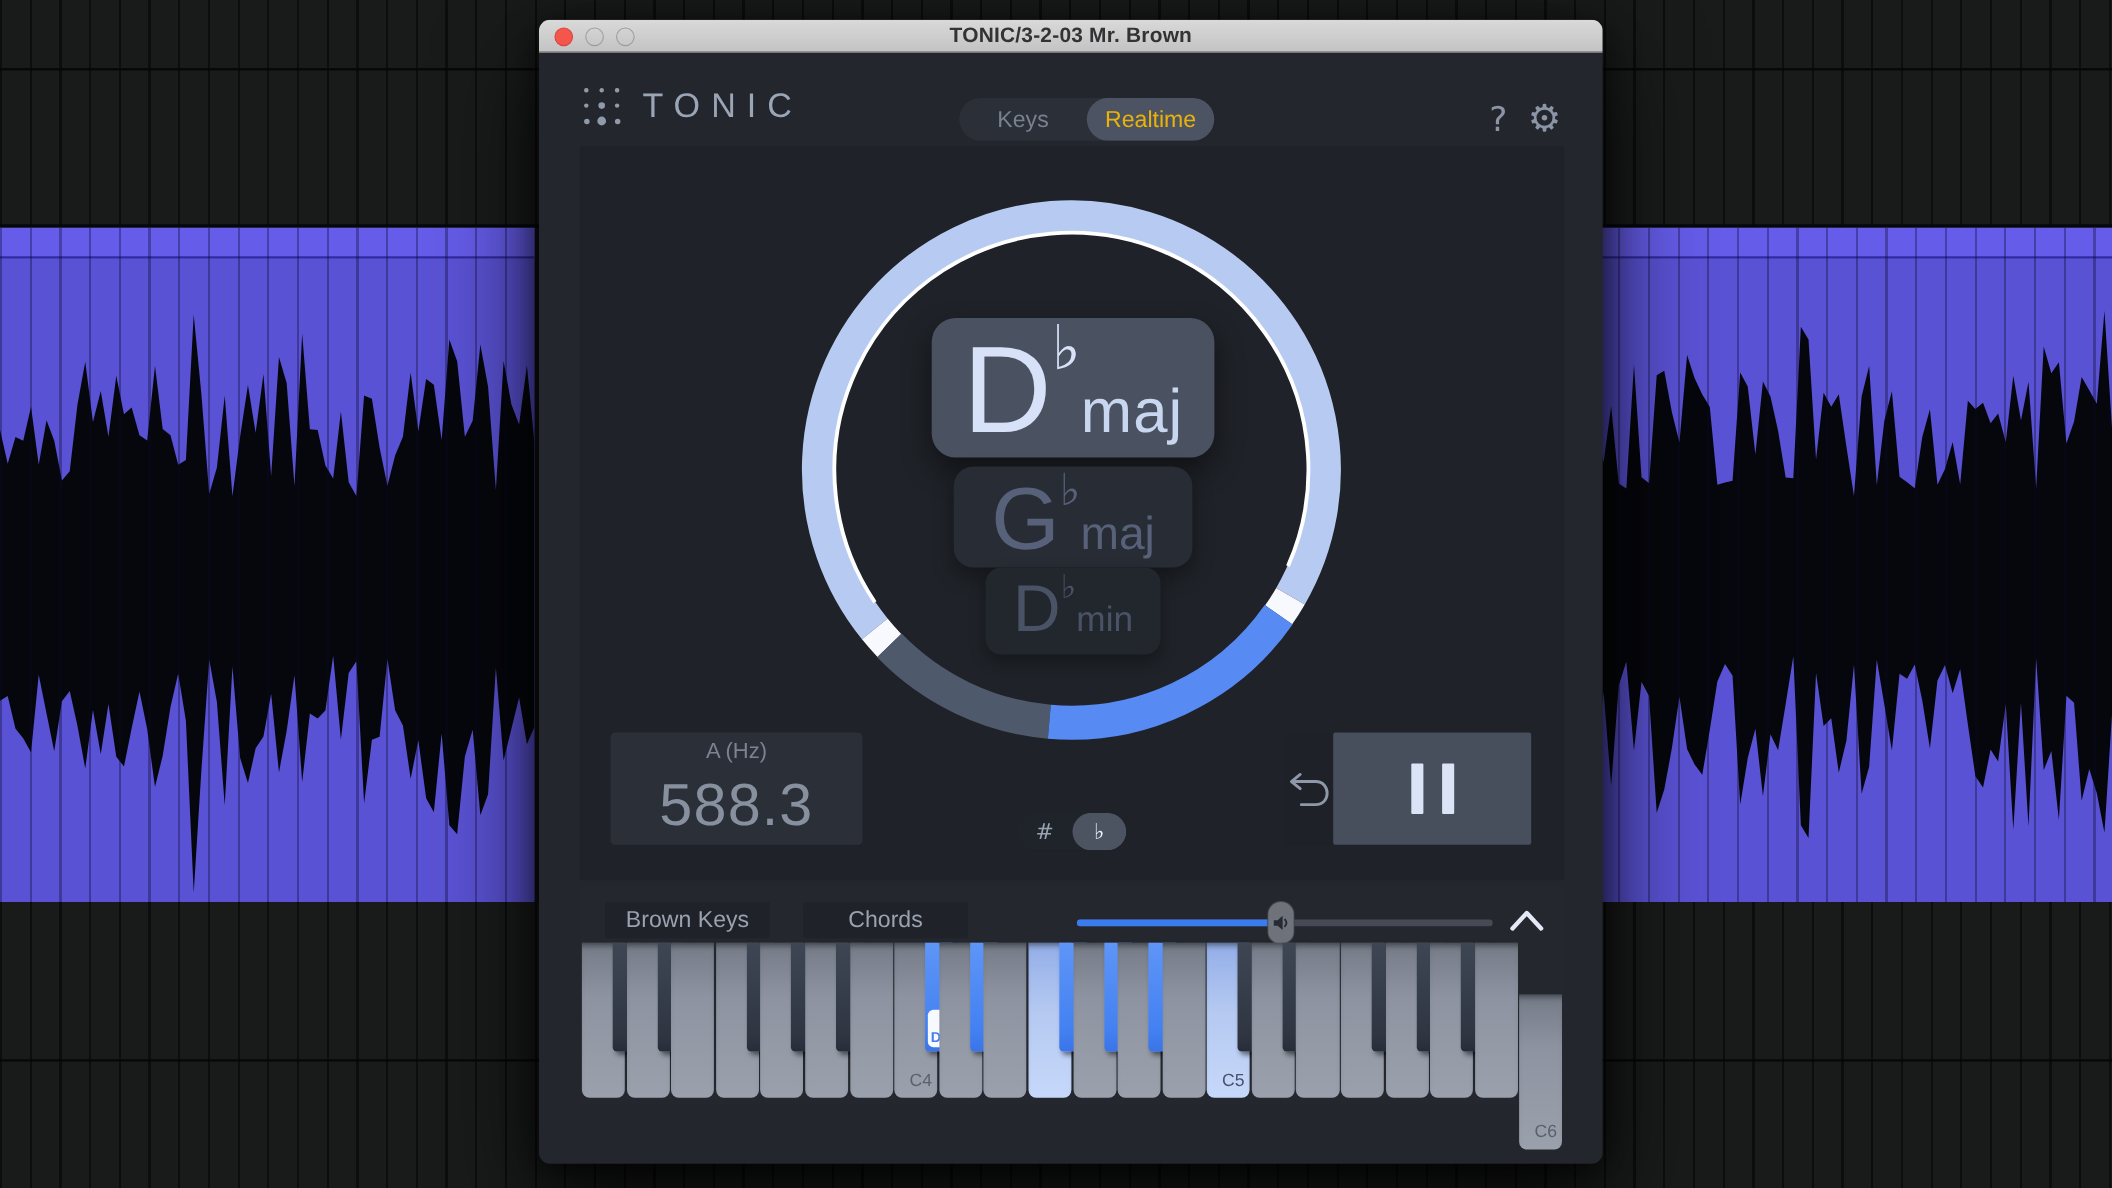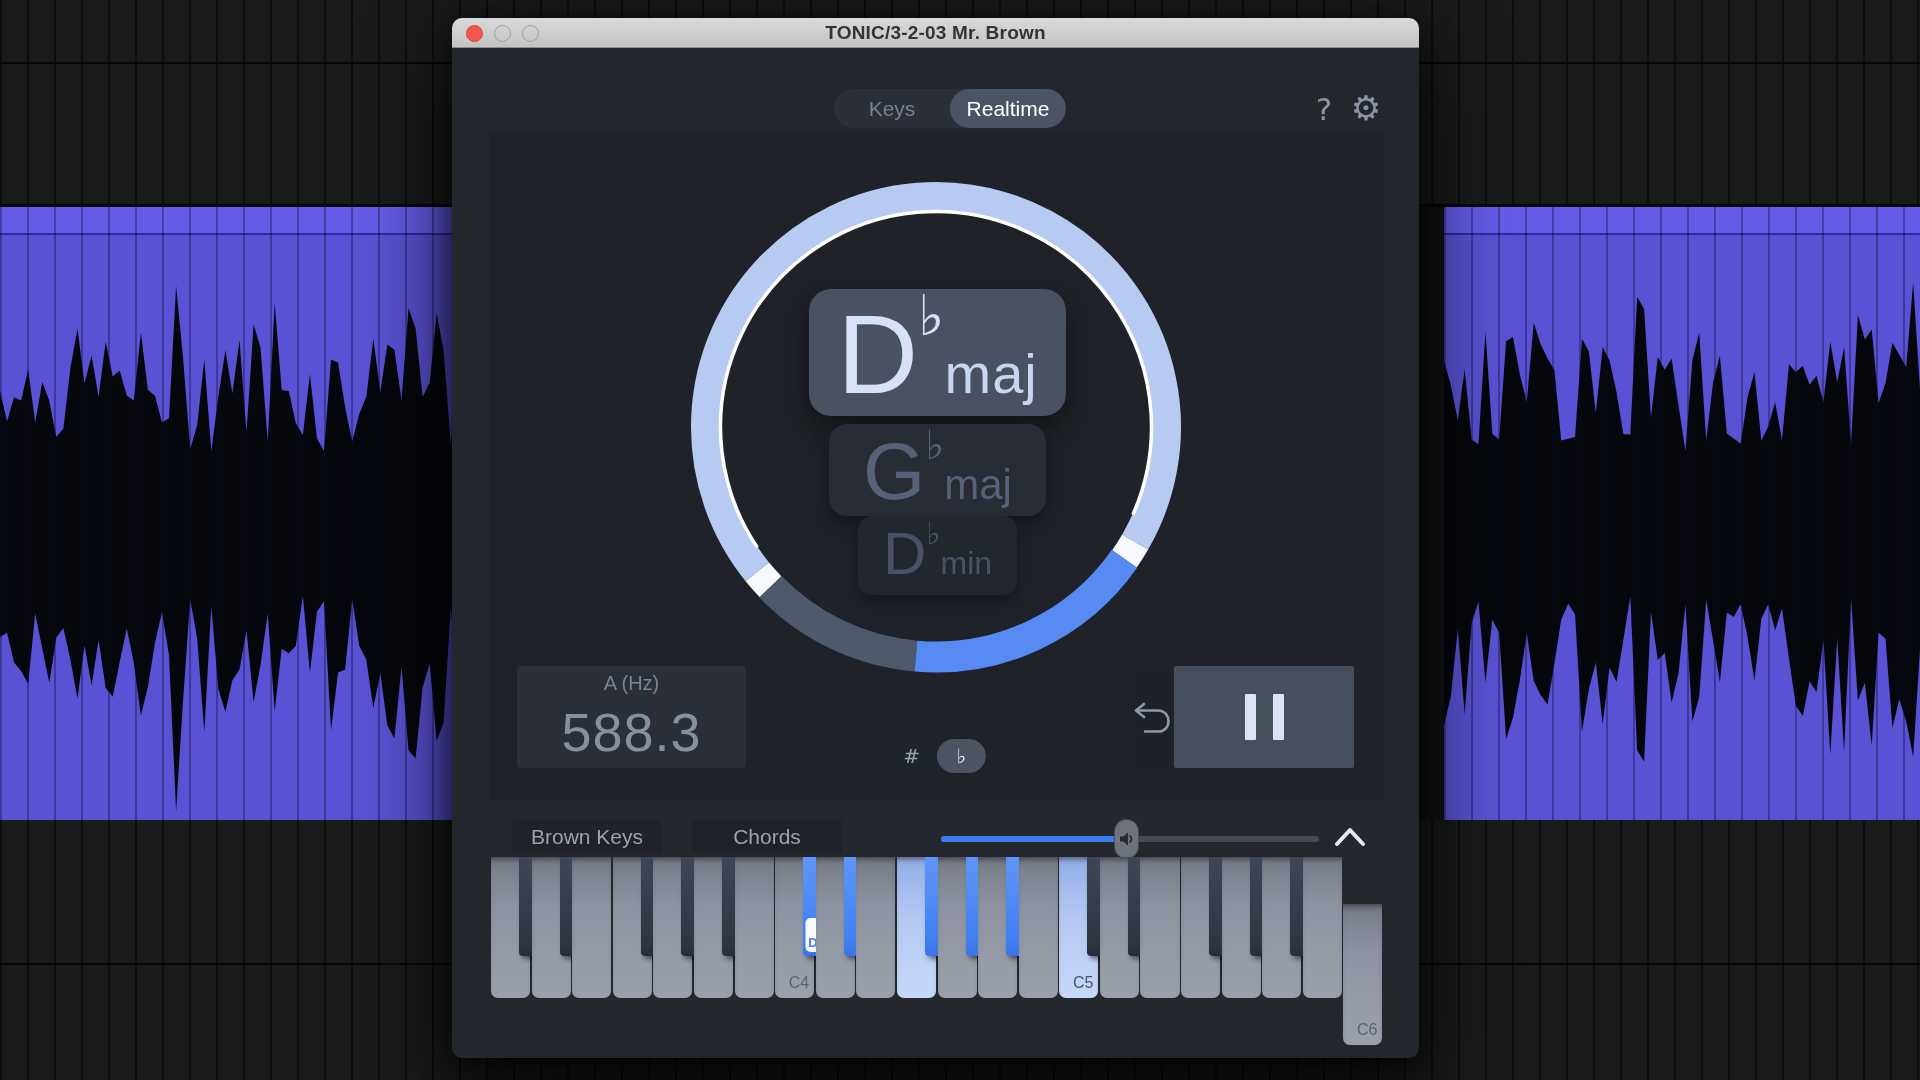--- a/index.html
+++ b/index.html
@@ -19,21 +19,21 @@
   .clip { position:absolute; top:207px; height:613px; overflow:hidden; background:#5a52d4; }
   .clip-left  { left:0; width:486px; }
   .clip-right { left:1444px; width:476px; }
   .clip .clip-header { position:absolute; left:0; right:0; top:0; height:28px;
                        background:#655ce9; border-bottom:2px solid #2f2a9e; }
   .clip svg.wave { position:absolute; left:0; top:0; width:100%; height:100%; }
   .clip .vlines { position:absolute; inset:0;
                   background:repeating-linear-gradient(90deg, rgba(8,8,40,.34) 0 2px, transparent 2px 27px); }
 
   
-  .window { position:absolute; left:452px; top:18px; width:967px; height:1040px;
+  .window { position:absolute; left:490px; top:18px; width:967px; height:1040px;
             background:#23262c; border-radius:10px; overflow:hidden;
             box-shadow:0 35px 90px rgba(0,0,0,.8), 0 6px 30px rgba(0,0,0,.6); }
 
   .titlebar { position:absolute; left:0; top:0; right:0; height:30px;
               background:linear-gradient(180deg,#d9d9d9,#c3c3c3);
               border-bottom:1px solid #8d8d8d; display:flex; align-items:center; }
   .traffic { position:absolute; left:14px; top:0; height:30px; display:flex; align-items:center; gap:11px; }
   .tl { width:17px; height:17px; border-radius:50%; }
   .tl-close { background:#f5564c; border:1px solid #d8443c; }
   .tl-dim   { background:transparent; border:1.5px solid #9d9d9d; }
@@ -42,21 +42,21 @@
   
   .header { position:absolute; left:0; top:31px; right:0; height:100px; }
   .logo { position:absolute; left:36px; top:26px; display:flex; align-items:center; gap:16px; }
   .logo-dots { display:grid; grid-template-columns:repeat(3,14px); grid-auto-rows:14px; align-items:center; justify-items:center; }
   .logo-dots i { display:block; border-radius:50%; background:#8f9aad; }
   .logo-text { font-size:31px; color:#9aa5b6; letter-spacing:10px; font-weight:400; }
   .segctl { position:absolute; left:382px; top:40px; width:232px; height:39px; border-radius:20px;
             background:#2b2f37; display:flex; overflow:hidden; }
   .seg { flex:1; display:flex; align-items:center; justify-content:center; font-size:21px;
          color:#79818e; cursor:default; }
-  .seg.active { background:#4c5463; color:#ffffff; border-radius:20px; }
+  .seg.active { background:#4c5463; color:#eab308; border-radius:20px; }
   .help-q { position:absolute; left:857px; top:40px; width:30px; height:40px; display:flex; align-items:center;
             justify-content:center; font-size:31px; color:#8b95a6; font-family:"DejaVu Sans", sans-serif; }
   .gear { position:absolute; left:896px; top:38px; width:36px; height:42px; display:flex; align-items:center;
           justify-content:center; font-size:34px; color:#8b95a6; font-family:"DejaVu Sans", sans-serif; }
 
   
   .main-panel { position:absolute; left:37px; top:115px; width:895px; height:667px;
                 background:#1f2228; border-radius:2px; }
   #ring { position:absolute; left:187px; top:34px; }
 
@@ -156,20 +156,34 @@
     <div class="titlebar">
       <div class="traffic">
         <div class="tl tl-close"></div>
         <div class="tl tl-dim"></div>
         <div class="tl tl-dim"></div>
       </div>
       <div class="title">TONIC/3-2-03 Mr. Brown</div>
     </div>
 
     <div class="header">
+      <div class="logo">
+        <div class="logo-dots" id="logoDots">
+            <i style="width: 3.5px; height: 3.5px;"></i>
+            <i style="width: 4.5px; height: 4.5px;"></i>
+            <i style="width: 3.5px; height: 3.5px;"></i>
+            <i style="width: 4.5px; height: 4.5px;"></i>
+            <i style="width: 6px; height: 6px;"></i>
+            <i style="width: 4.5px; height: 4.5px;"></i>
+            <i style="width: 5px; height: 5px;"></i>
+            <i style="width: 8px; height: 8px;"></i>
+            <i style="width: 5px; height: 5px;"></i>
+          </div>
+        <div class="logo-text">TONIC</div>
+      </div>
       <div class="segctl" id="segctl">
           <div class="seg">Keys</div>
           <div class="seg active">Realtime</div>
         </div>
       <div class="help-q">?</div>
       <div class="gear">⚙</div>
     </div>
 
     <div class="main-panel">
       <svg id="ring" width="520" height="520">

